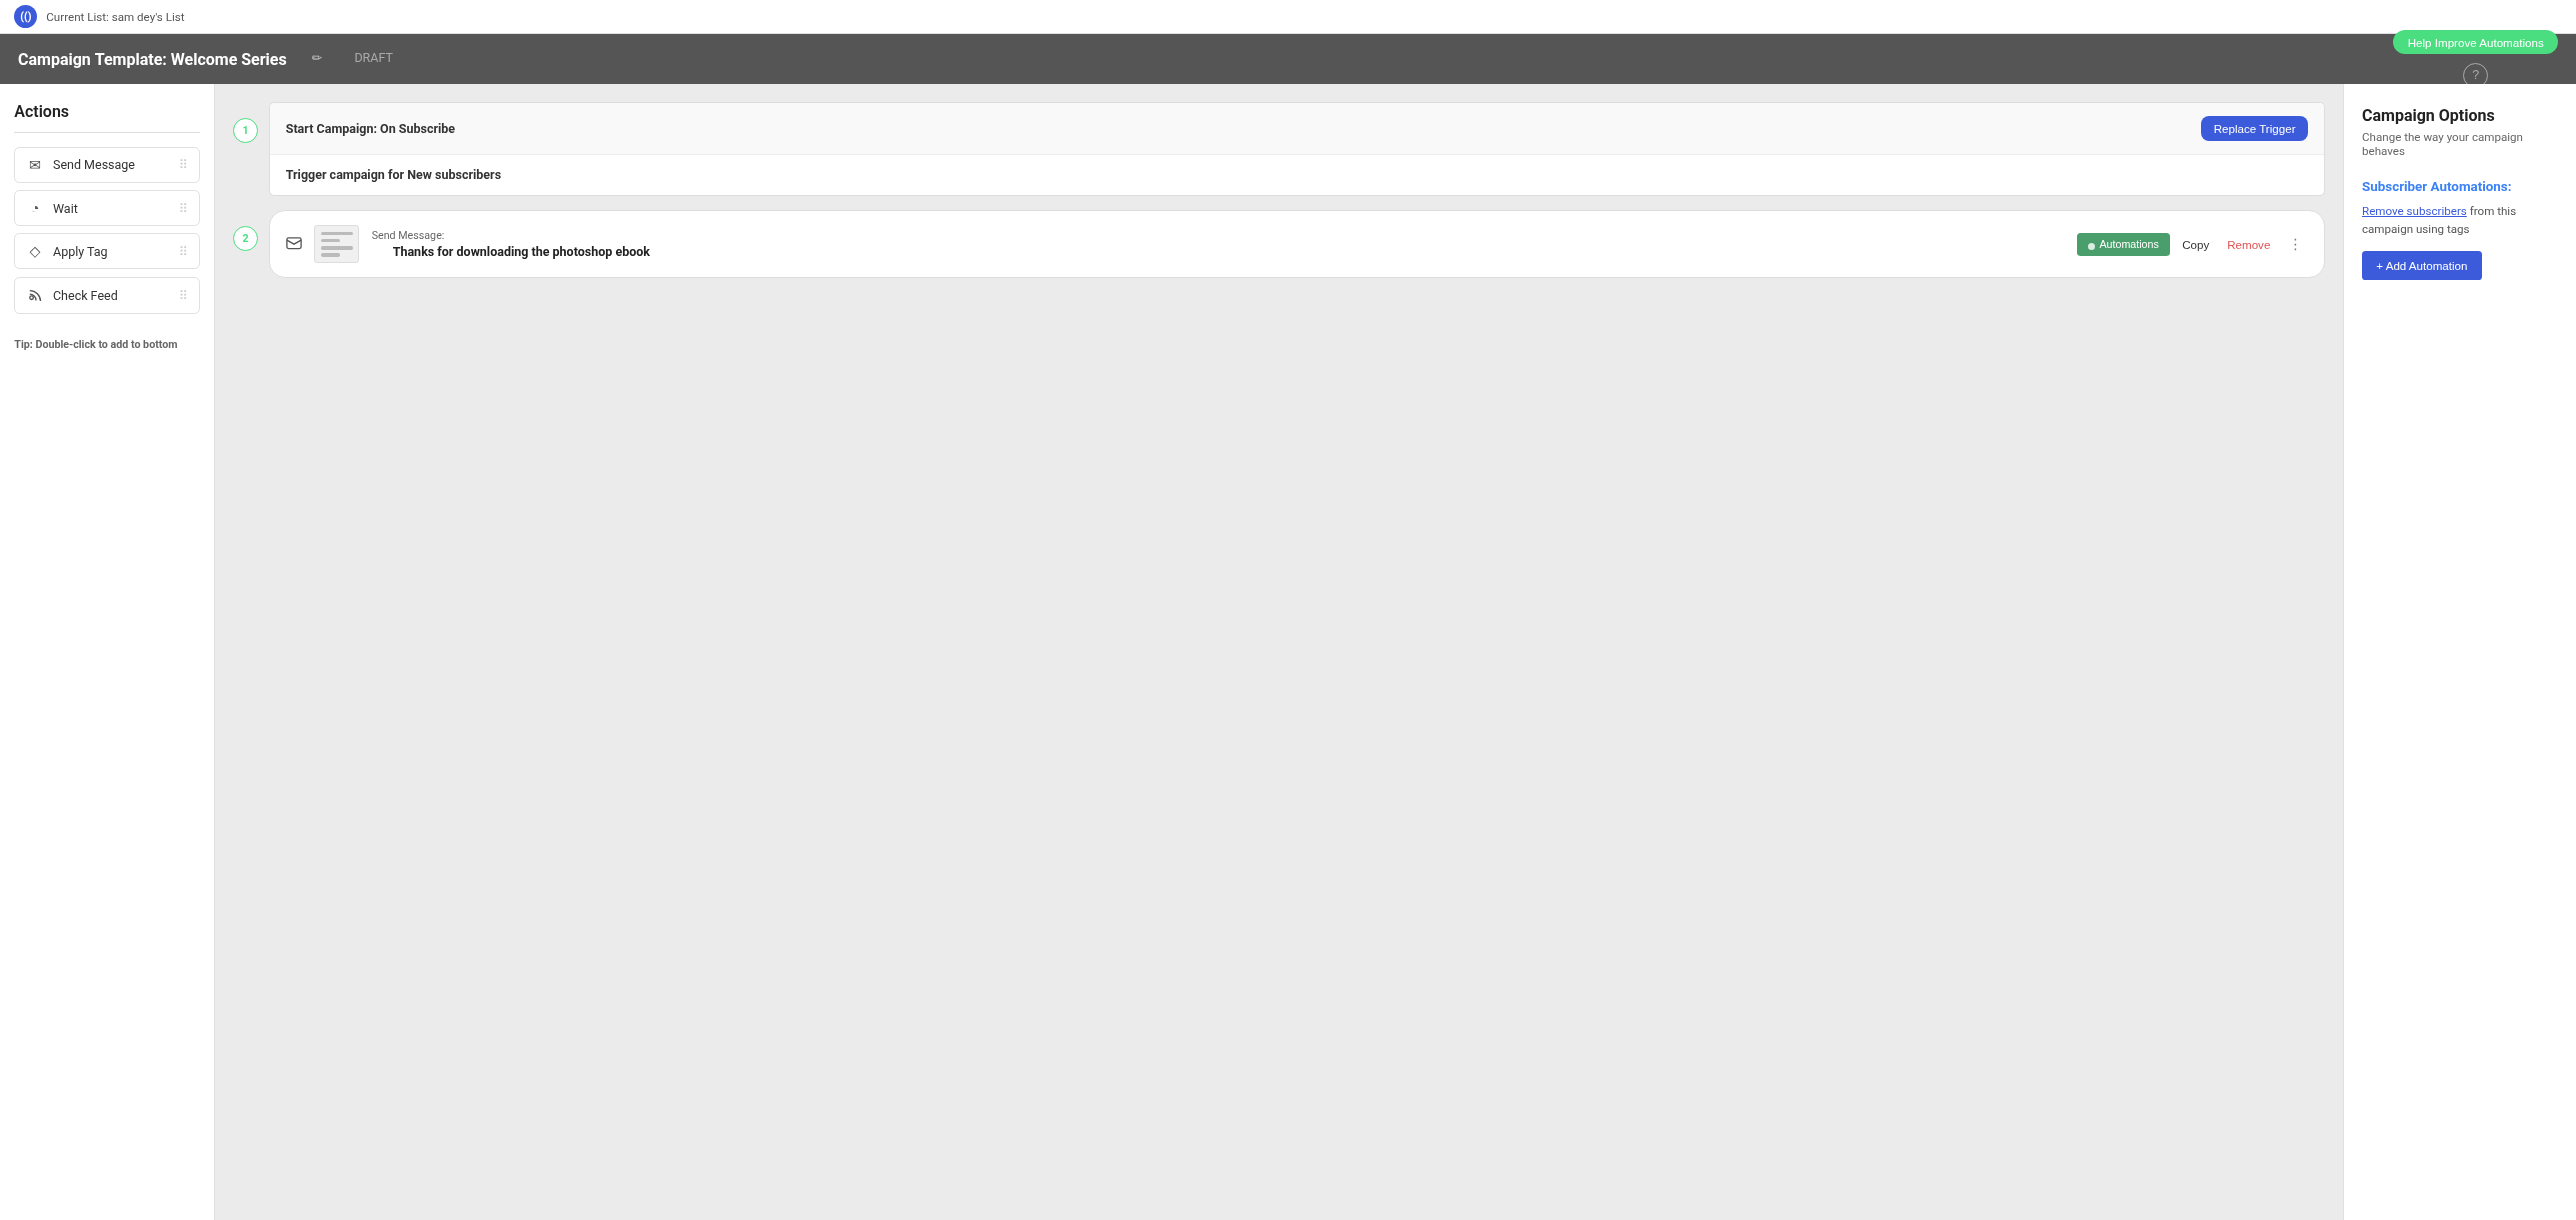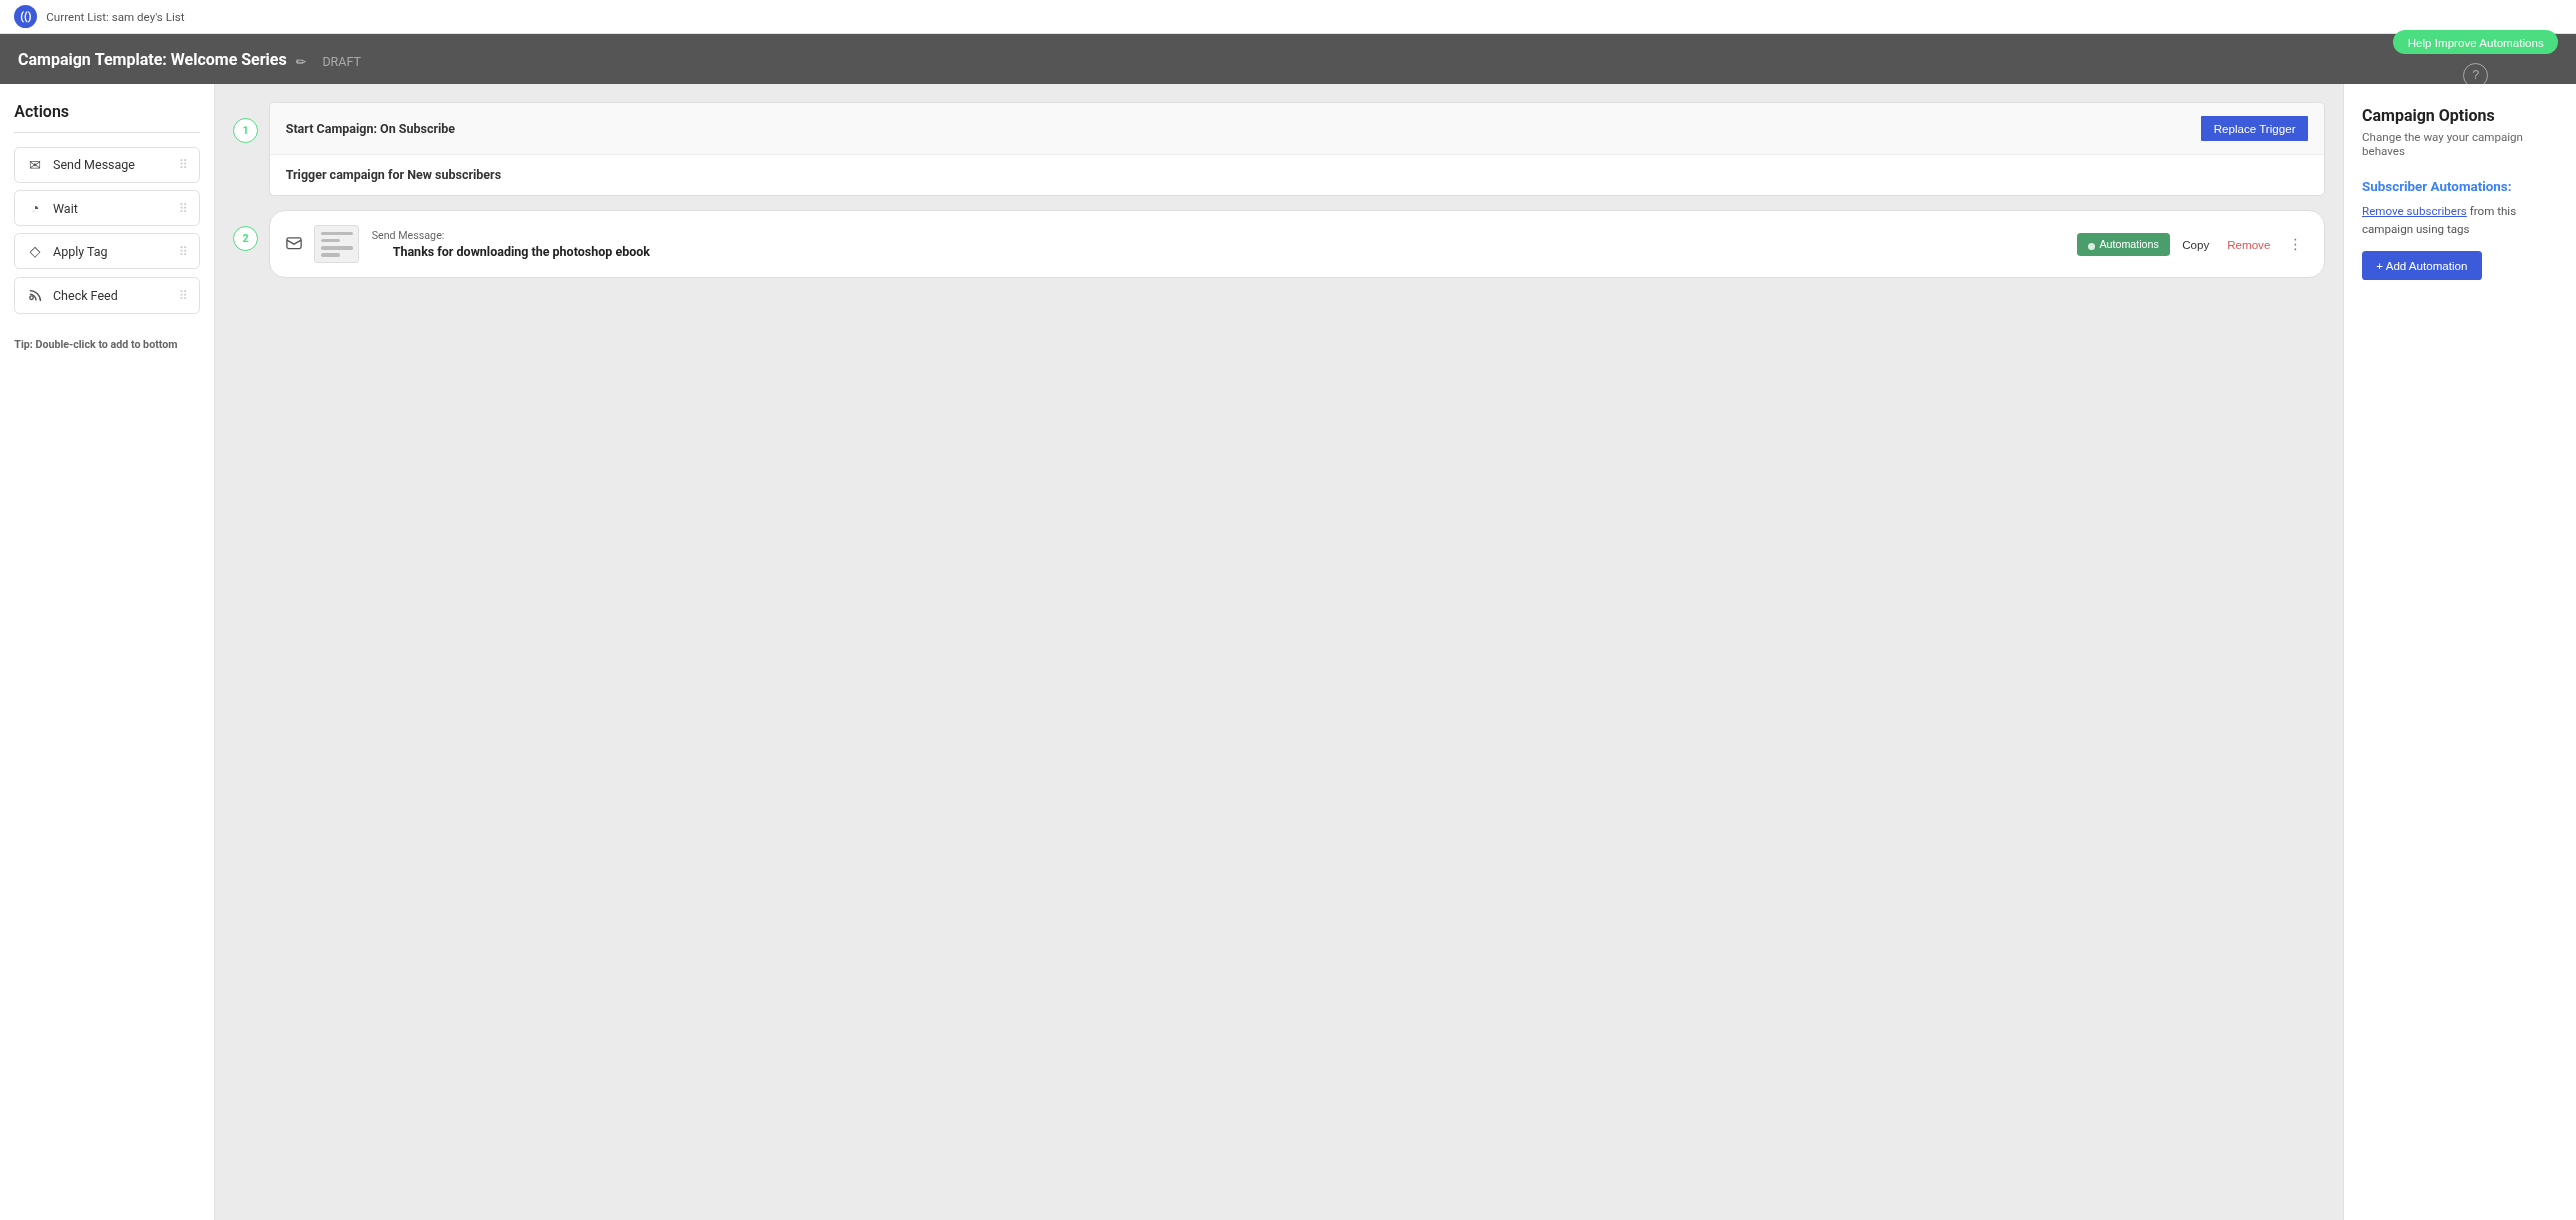--- a/index.html
+++ b/index.html
@@ -26,21 +26,21 @@
 
     
     .header {
       background: #555;
       padding: 12.5px 18px;
       display: flex;
       align-items: center;
       justify-content: space-between;
       height: 50px;
     }
-    .header-left { display: flex; align-items: flex-end; gap: 9px; }
+    .header-left { display: flex; align-items: flex-start; gap: 25px; }
     .header-title { color: #fff; font-size: 16px; }
     .header-title span { font-weight: bold; }
     .header-edit-icon { color: #ccc; cursor: pointer; font-size: 12.5px; }
     .header-draft { color: #aaa; font-size: 12.5px; margin-left: 7.2px; }
     .header-right { display: flex; align-items: center; gap: 9px; flex-direction: column; }
     .btn-help-improve {
       background: #4ade80;
       color: #fff;
       border: none;
       border-radius: 18px;
@@ -148,21 +148,21 @@
       padding: 12.5px 16px;
       background: #f9f9f9;
       border-bottom: 0.9px solid #eee;
     }
     .step-card-title { font-size: 12.5px; color: #333; }
     .step-card-title span { font-weight: bold; margin-top: 14px; }
     .btn-replace-trigger {
       background: #3b5bdb;
       color: #fff;
       border: none;
-      border-radius: 1px;
+      border-radius: 8px;
       padding: 6.3px 12.5px;
       font-size: 11.6px;
       cursor: pointer;
     }
     .step-card-body {
       padding: 12.5px 16px;
       font-size: 12.5px;
       color: #333;
     }
     .step-card-body span { font-weight: bold; }

